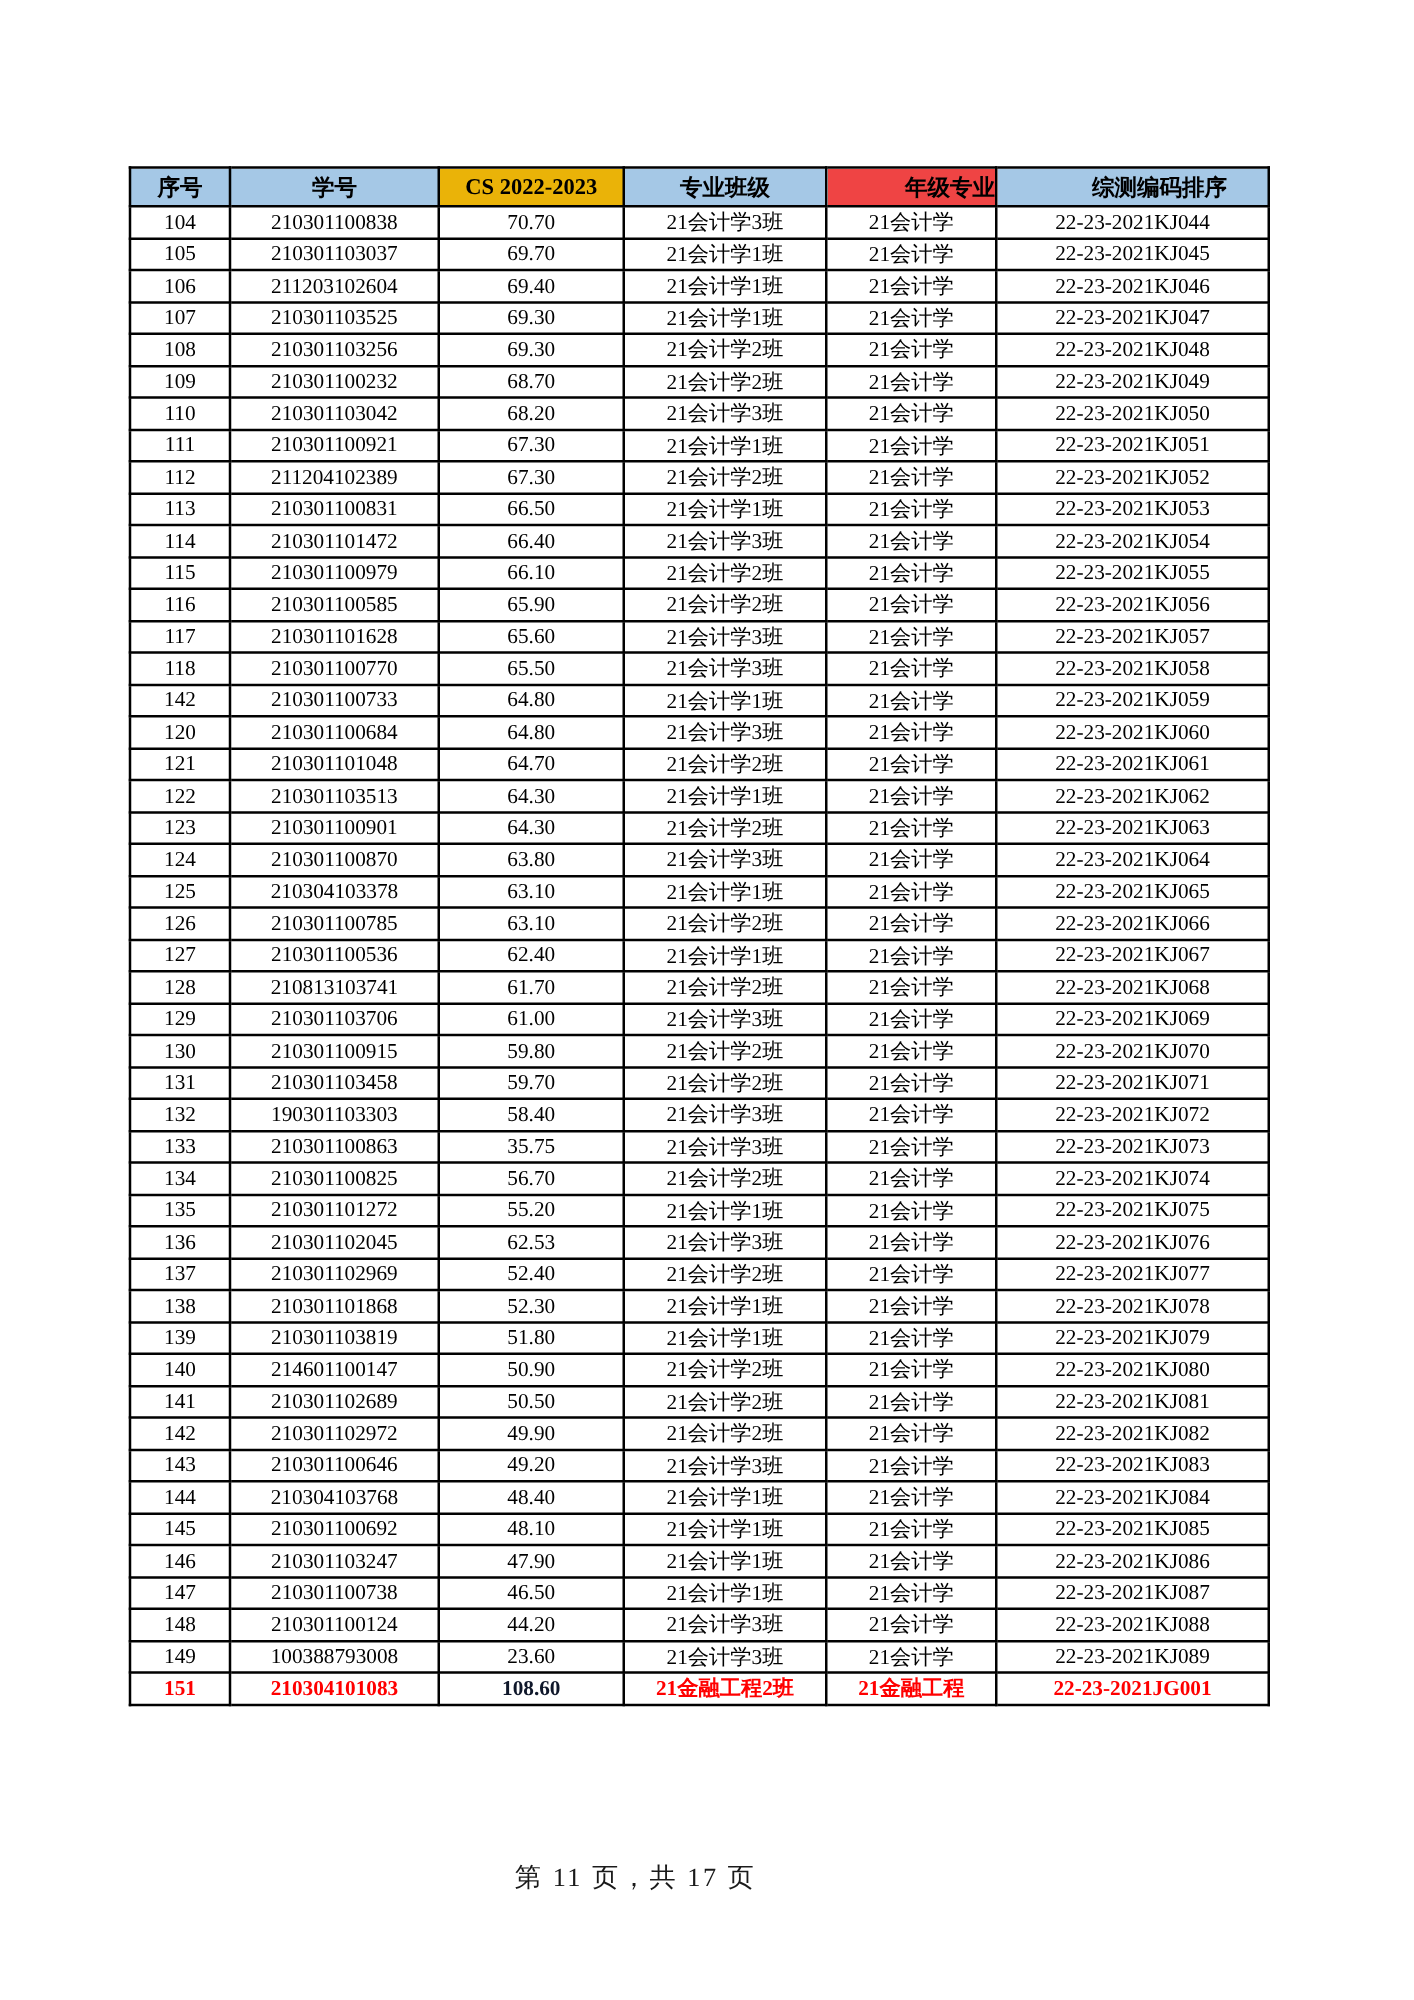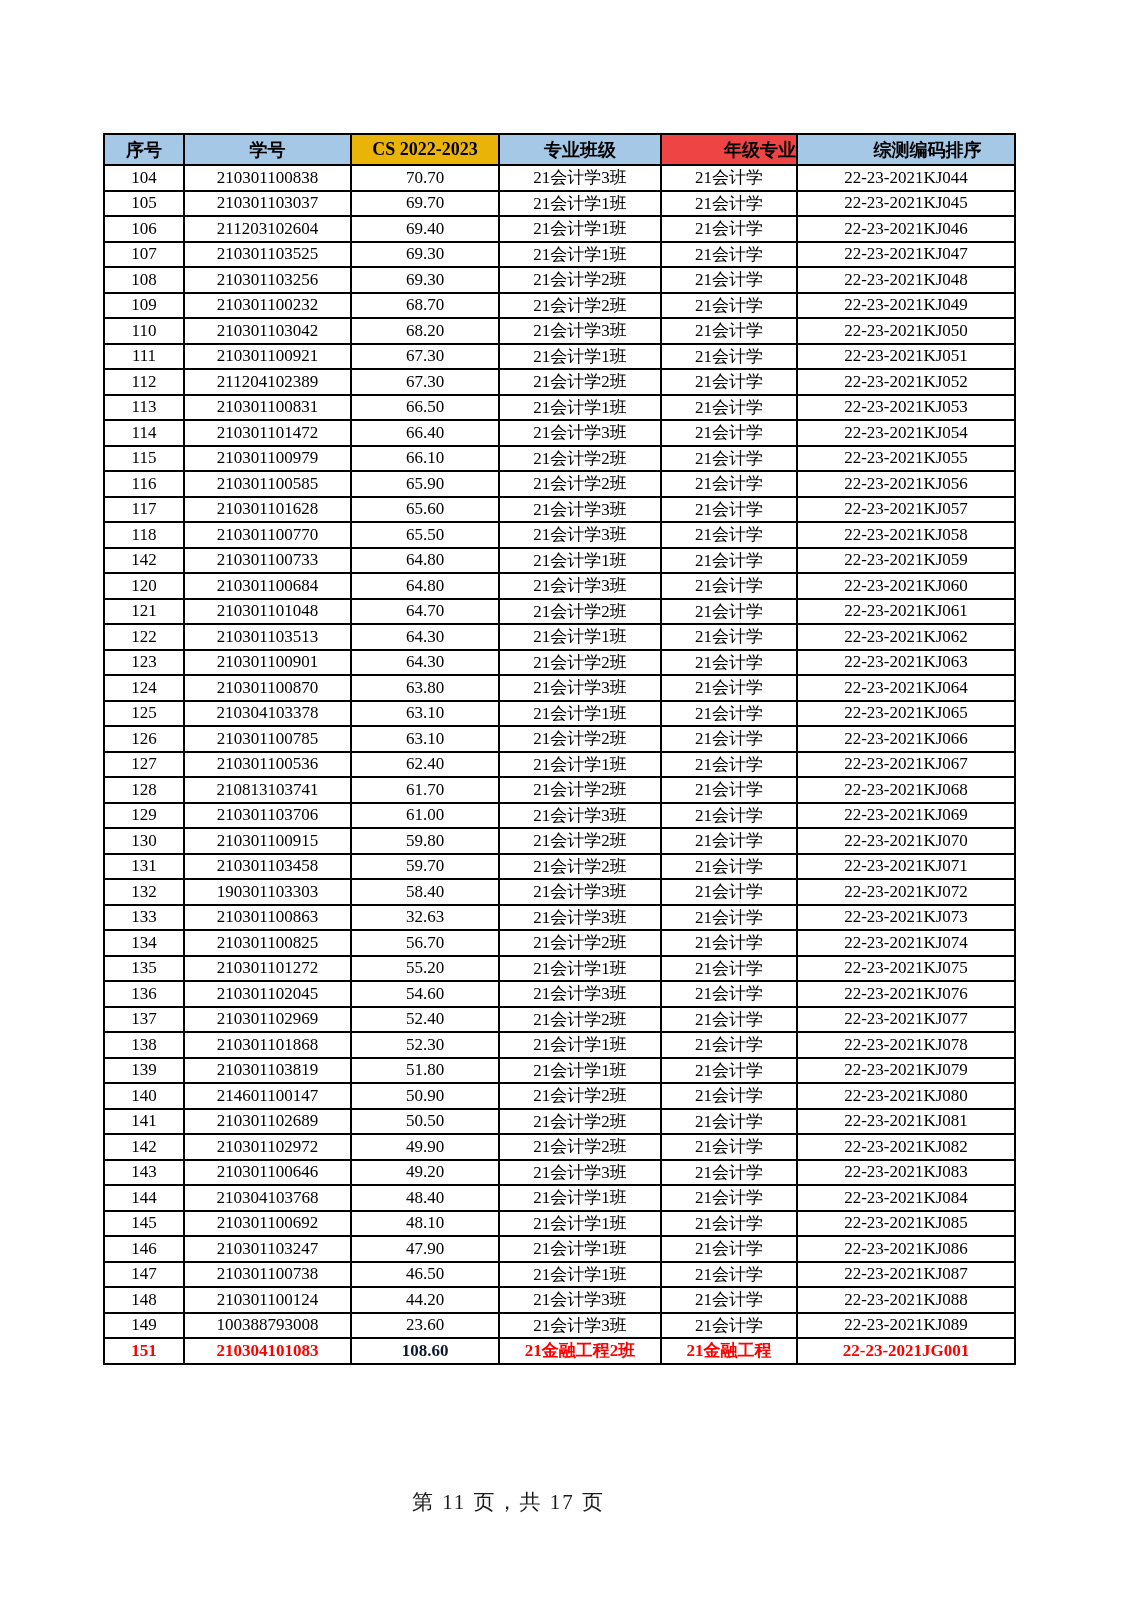--- a/index.html
+++ b/index.html
@@ -319,21 +319,21 @@
           <td>132</td>
           <td>190301103303</td>
           <td>58.40</td>
           <td>21会计学3班</td>
           <td>21会计学</td>
           <td>22-23-2021KJ072</td>
         </tr>
         <tr>
           <td>133</td>
           <td>210301100863</td>
-          <td>32.63</td>
+          <td>35.75</td>
           <td>21会计学3班</td>
           <td>21会计学</td>
           <td>22-23-2021KJ073</td>
         </tr>
         <tr>
           <td>134</td>
           <td>210301100825</td>
           <td>56.70</td>
           <td>21会计学2班</td>
           <td>21会计学</td>
@@ -343,21 +343,21 @@
           <td>135</td>
           <td>210301101272</td>
           <td>55.20</td>
           <td>21会计学1班</td>
           <td>21会计学</td>
           <td>22-23-2021KJ075</td>
         </tr>
         <tr>
           <td>136</td>
           <td>210301102045</td>
-          <td>54.60</td>
+          <td>62.53</td>
           <td>21会计学3班</td>
           <td>21会计学</td>
           <td>22-23-2021KJ076</td>
         </tr>
         <tr>
           <td>137</td>
           <td>210301102969</td>
           <td>52.40</td>
           <td>21会计学2班</td>
           <td>21会计学</td>

